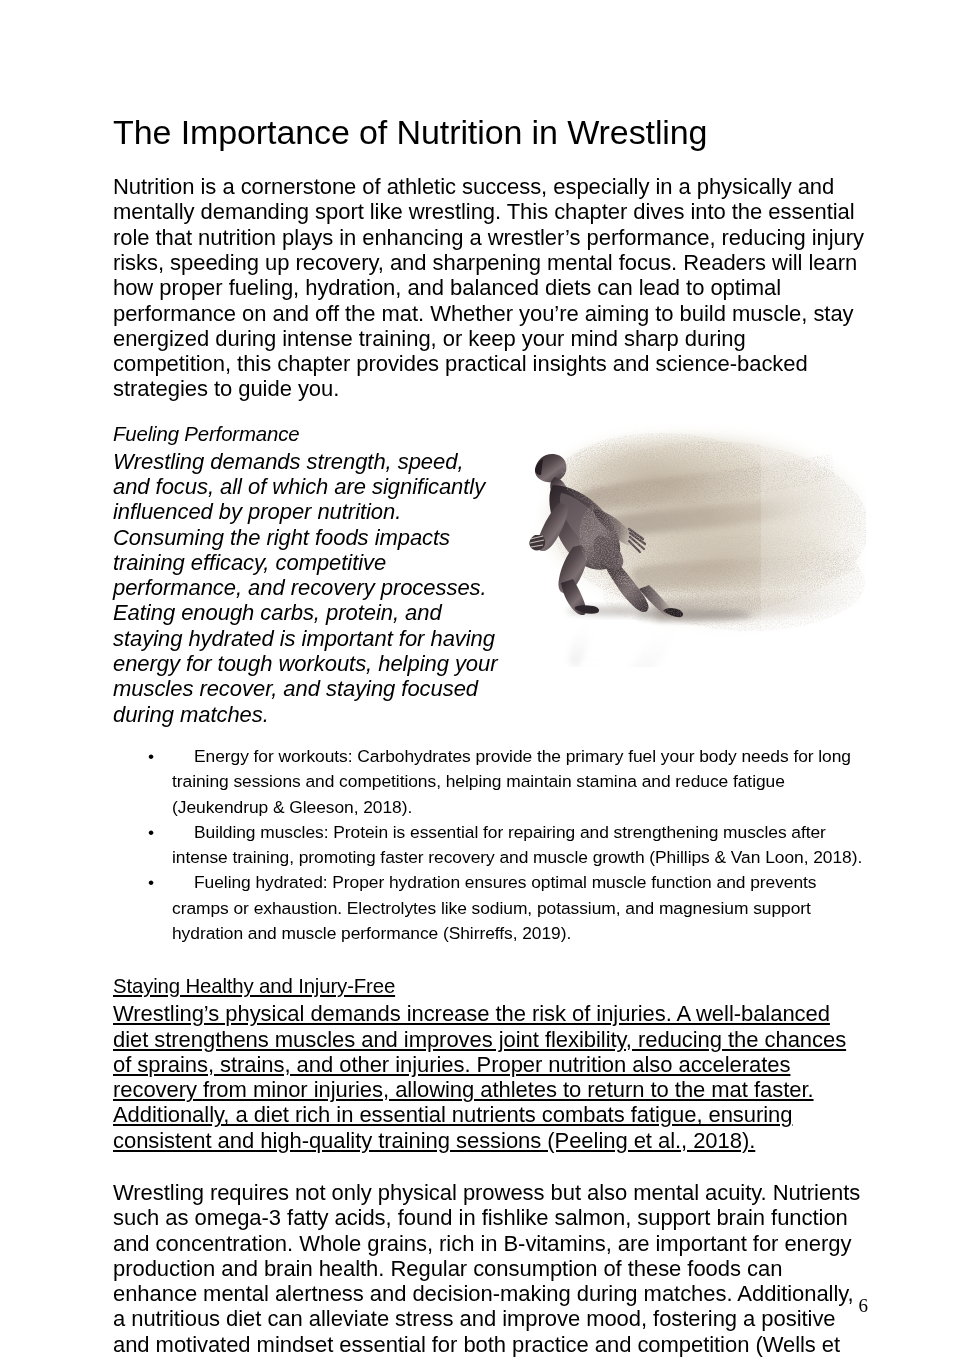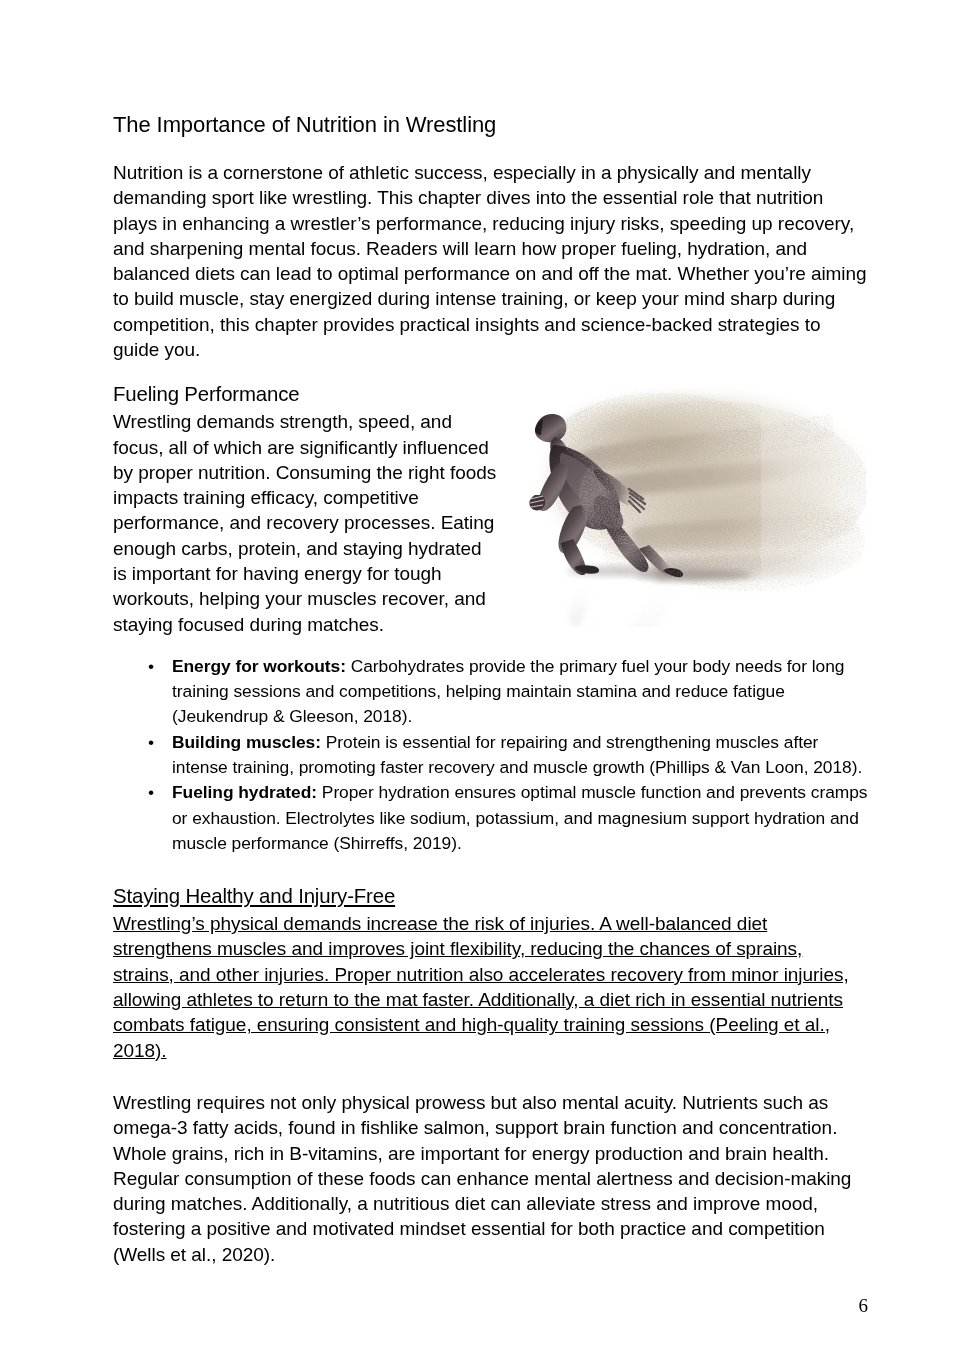--- a/index.html
+++ b/index.html
@@ -27,31 +27,31 @@
 
   .content {
     position: absolute;
     left: 113px;
     top: 112px;
     width: 755px;
   }
 
   
   .doc-title {
-    font-size: 22px;
+    font-size: 34px;
     font-weight: 400;
     line-height: 1.18;
     letter-spacing: -0.1px;
     margin: 0 0 22px 0;
     color: #000;
   }
 
   
   .para {
-    font-size: 19px;
+    font-size: 22px;
     line-height: 25.3px;
     margin: 0;
     letter-spacing: -0.05px;
     text-align: left;
     color: #000;
   }
 
   .intro {
     margin-bottom: 20px;
   }
@@ -67,20 +67,21 @@
   }
 
   
   .fuel-block {
     position: relative;
     margin-top: 6px;
     min-height: 250px;
   }
   .fuel-text {
     width: 385px;
+    font-style: italic;
   }
 
   
   .runner-figure {
     position: absolute;
     left: 398px;
     top: -7px;
     width: 355px;
     height: 252px;
     overflow: hidden;
@@ -106,21 +107,22 @@
     margin-bottom: 0px;
   }
   .bullet-dot {
     position: absolute;
     left: 35px;
     top: 0px;
     font-size: 17.4px;
     line-height: 25.3px;
   }
   .bullet-lead {
-    font-weight: 700;
+    font-weight: 400;
+    margin-left: 22px;
   }
 
   
   .sec-healthy {
     margin-top: 28px;
     text-decoration: underline;
   }
   .sec-mind {
     margin-top: 27px;
   }

